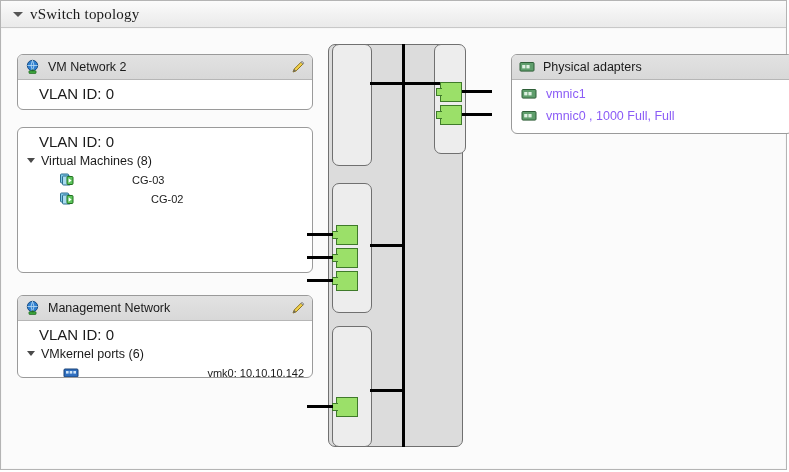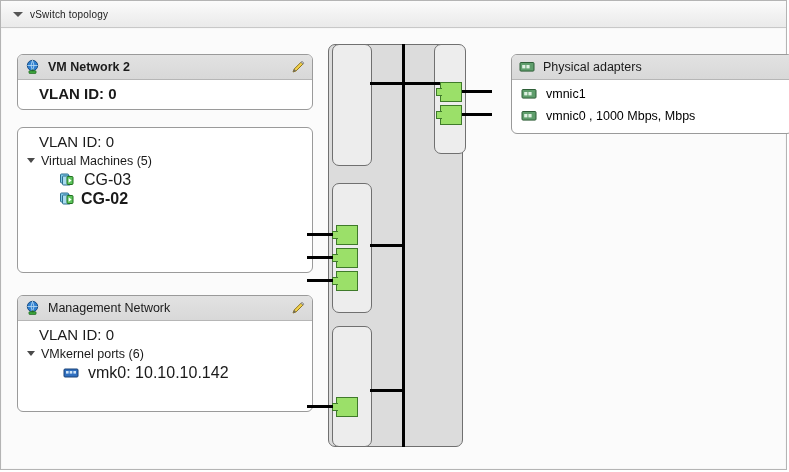--- a/index.html
+++ b/index.html
@@ -25,21 +25,21 @@
     background:linear-gradient(to bottom,#fbfbfb 0%,#f2f2f2 50%,#eaeaea 100%);
     border-bottom:1px solid #c8c8c8;
     box-sizing:border-box;
     display:flex;align-items:center;
   }
   .collapse-tri{
     width:0;height:0;margin-left:12px;margin-right:7px;
     border-left:5px solid transparent;border-right:5px solid transparent;
     border-top:5px solid #555;
   }
-  .panel-title{font-size:10px;color:#1b1b1b;letter-spacing:.2px;}
+  .panel-title{font-size:15px;color:#1b1b1b;letter-spacing:.2px;font-family:Liberation Serif, serif;}
 
   .canvas{
     position:absolute;left:1px;top:28px;right:1px;bottom:1px;
     background:#fbfbfb;
   }
 
   
   .netbox{
     position:absolute;
     background:#ffffff;
@@ -57,21 +57,21 @@
     box-sizing:border-box;
   }
   .netbox-head .title{
     flex:1 1 auto;margin-left:7px;font-size:12.5px;color:#1b1b1b;
     white-space:nowrap;overflow:hidden;
   }
   .netbox-body{padding:4px 8px 6px 8px;}
   .row{display:flex;align-items:center;height:19px;white-space:nowrap;}
   .row.vlan{padding-left:13px;font-size:15px;}
   .row.group{padding-left:1px;font-size:12.5px;}
-  .row.child{padding-left:33px;font-size:16px;}
+  .row.child{padding-left:33px;font-size:11px;gap:48px;}
   .tri{
     width:0;height:0;margin-right:6px;
     border-left:4px solid transparent;border-right:4px solid transparent;
     border-top:5px solid #4a4a4a;
     flex:0 0 auto;
   }
   .child-label{margin-left:9px;}
 
   
   .ico{flex:0 0 auto;display:inline-block;line-height:0;}
@@ -80,21 +80,21 @@
   .padapters{
     position:absolute;
     background:#ffffff;
     border:1px solid #9a9a9a;
     border-radius:6px;
     box-sizing:border-box;
     overflow:hidden;
   }
   .padapters .netbox-head .title{margin-left:8px;}
   .pa-row{display:flex;align-items:center;height:22px;padding-left:9px;}
-  .pa-link{margin-left:9px;color:#000000;font-size:12.5px;white-space:nowrap;}
+  .pa-link{margin-left:9px;color:#8b5cf6;font-size:12.5px;white-space:nowrap;}
 
   
   .switch-outer{
     position:absolute;
     background:#dcdcdc;
     border:1px solid #707070;
     border-radius:7px;
     box-sizing:border-box;
   }
   .switch-inner{
@@ -131,21 +131,21 @@
 <div class="screen">
   <div class="outer-panel">
 
     <div class="panel-header">
       <span class="collapse-tri"></span>
       <span class="panel-title">vSwitch topology</span>
     </div>
 
     <div class="canvas">
 
-      <div class="netbox" style="left:15px;top:25px;width:296px;height:56px;font-weight:bold;">
+      <div class="netbox" style="left:15px;top:25px;width:296px;height:56px;">
         <div class="netbox-head">
           <span class="ico">
             <svg width="16" height="16" viewBox="0 0 16 16">
               <circle cx="7.5" cy="6.5" r="5.2" fill="#2f7fd0" stroke="#1b4e82" stroke-width="1"></circle>
               <path d="M2.4 6.5 h10.2 M7.5 1.3 q3 5.2 0 10.4 M7.5 1.3 q-3 5.2 0 10.4" fill="none" stroke="#bfe0f5" stroke-width=".8"></path>
               <rect x="4" y="11.8" width="7" height="2.6" rx=".6" fill="#3faa3f" stroke="#226b22" stroke-width=".8"></rect>
               <rect x="7" y="10.4" width="1.4" height="1.8" fill="#226b22"></rect>
             </svg>
           </span>
           <span class="title">VM Network 2</span>
@@ -164,21 +164,21 @@
         </div>
       </div>
 
       <div class="netbox" style="left:15px;top:98px;width:296px;height:146px;">
         <div class="netbox-body">
           <div class="row vlan">
             <span>VLAN ID: 0</span>
           </div>
           <div class="row group">
             <span class="tri"></span>
-            <span>Virtual Machines (5)</span>
+            <span>Virtual Machines (8)</span>
           </div>
           <div class="row child">
             <span class="ico">
               <svg width="16" height="16" viewBox="0 0 16 16">
                 <rect x="1.5" y="2" width="8" height="9" rx="1" fill="#7fc9e8" stroke="#2d6f8e" stroke-width="1"></rect>
                 <rect x="3.5" y="4" width="8" height="9" rx="1" fill="#a9dcf0" stroke="#2d6f8e" stroke-width="1"></rect>
                 <rect x="8" y="4.5" width="6" height="8" rx="1" fill="#5cc45c" stroke="#22701f" stroke-width="1"></rect>
                 <path d="M9.6 6.2 L12.6 8.5 L9.6 10.8 Z" fill="#ffffff"></path>
               </svg>
             </span>
@@ -186,26 +186,26 @@
           </div>
           <div class="row child">
             <span class="ico">
               <svg width="16" height="16" viewBox="0 0 16 16">
                 <rect x="1.5" y="2" width="8" height="9" rx="1" fill="#7fc9e8" stroke="#2d6f8e" stroke-width="1"></rect>
                 <rect x="3.5" y="4" width="8" height="9" rx="1" fill="#a9dcf0" stroke="#2d6f8e" stroke-width="1"></rect>
                 <rect x="8" y="4.5" width="6" height="8" rx="1" fill="#5cc45c" stroke="#22701f" stroke-width="1"></rect>
                 <path d="M9.6 6.2 L12.6 8.5 L9.6 10.8 Z" fill="#ffffff"></path>
               </svg>
             </span>
-            <span class="child-label" style="margin-left:6px;font-weight:bold;">CG-02</span>
+            <span class="child-label" style="margin-left:28px;">CG-02</span>
           </div>
         </div>
       </div>
 
-      <div class="netbox" style="left:15px;top:266px;width:296px;height:117px;">
+      <div class="netbox" style="left:15px;top:266px;width:296px;height:83px;">
         <div class="netbox-head">
           <span class="ico">
             <svg width="16" height="16" viewBox="0 0 16 16">
               <circle cx="7.5" cy="6.5" r="5.2" fill="#2f7fd0" stroke="#1b4e82" stroke-width="1"></circle>
               <path d="M2.4 6.5 h10.2 M7.5 1.3 q3 5.2 0 10.4 M7.5 1.3 q-3 5.2 0 10.4" fill="none" stroke="#bfe0f5" stroke-width=".8"></path>
               <rect x="4" y="11.8" width="7" height="2.6" rx=".6" fill="#3faa3f" stroke="#226b22" stroke-width=".8"></rect>
               <rect x="7" y="10.4" width="1.4" height="1.8" fill="#226b22"></rect>
             </svg>
           </span>
           <span class="title">Management Network</span>
@@ -218,21 +218,21 @@
           </span>
         </div>
         <div class="netbox-body">
           <div class="row vlan">
             <span>VLAN ID: 0</span>
           </div>
           <div class="row group">
             <span class="tri"></span>
             <span>VMkernel ports (6)</span>
           </div>
-          <div class="row child" style="padding-left:37px;">
+          <div class="row child" style="padding-left:37px;justify-content:space-between;">
             <span class="ico">
               <svg width="16" height="14" viewBox="0 0 16 14">
                 <rect x="1" y="3" width="14" height="8" rx="1" fill="#2f6fc0" stroke="#1b4276" stroke-width="1"></rect>
                 <rect x="3" y="5" width="2.6" height="2.6" fill="#cfe4f7"></rect>
                 <rect x="6.7" y="5" width="2.6" height="2.6" fill="#cfe4f7"></rect>
                 <rect x="10.4" y="5" width="2.6" height="2.6" fill="#cfe4f7"></rect>
               </svg>
             </span>
             <span class="child-label">vmk0: 10.10.10.142</span>
           </div>
@@ -294,20 +294,20 @@
             <span class="pa-link">vmnic1</span>
           </div>
           <div class="pa-row">
             <span class="ico">
               <svg width="16" height="12" viewBox="0 0 16 12">
                 <rect x="1" y="1.5" width="14" height="8.6" rx="1" fill="#5f9e6c" stroke="#2f5f38" stroke-width="1"></rect>
                 <rect x="3.2" y="4" width="3.2" height="3.4" fill="#dff0e2"></rect>
                 <rect x="7.4" y="4" width="3.2" height="3.4" fill="#dff0e2"></rect>
               </svg>
             </span>
-            <span class="pa-link">vmnic0 , 1000 Mbps, Mbps</span>
+            <span class="pa-link">vmnic0 , 1000 Full, Full</span>
           </div>
         </div>
       </div>
 
     </div>
   </div>
 </div>
 
 </body></html>

